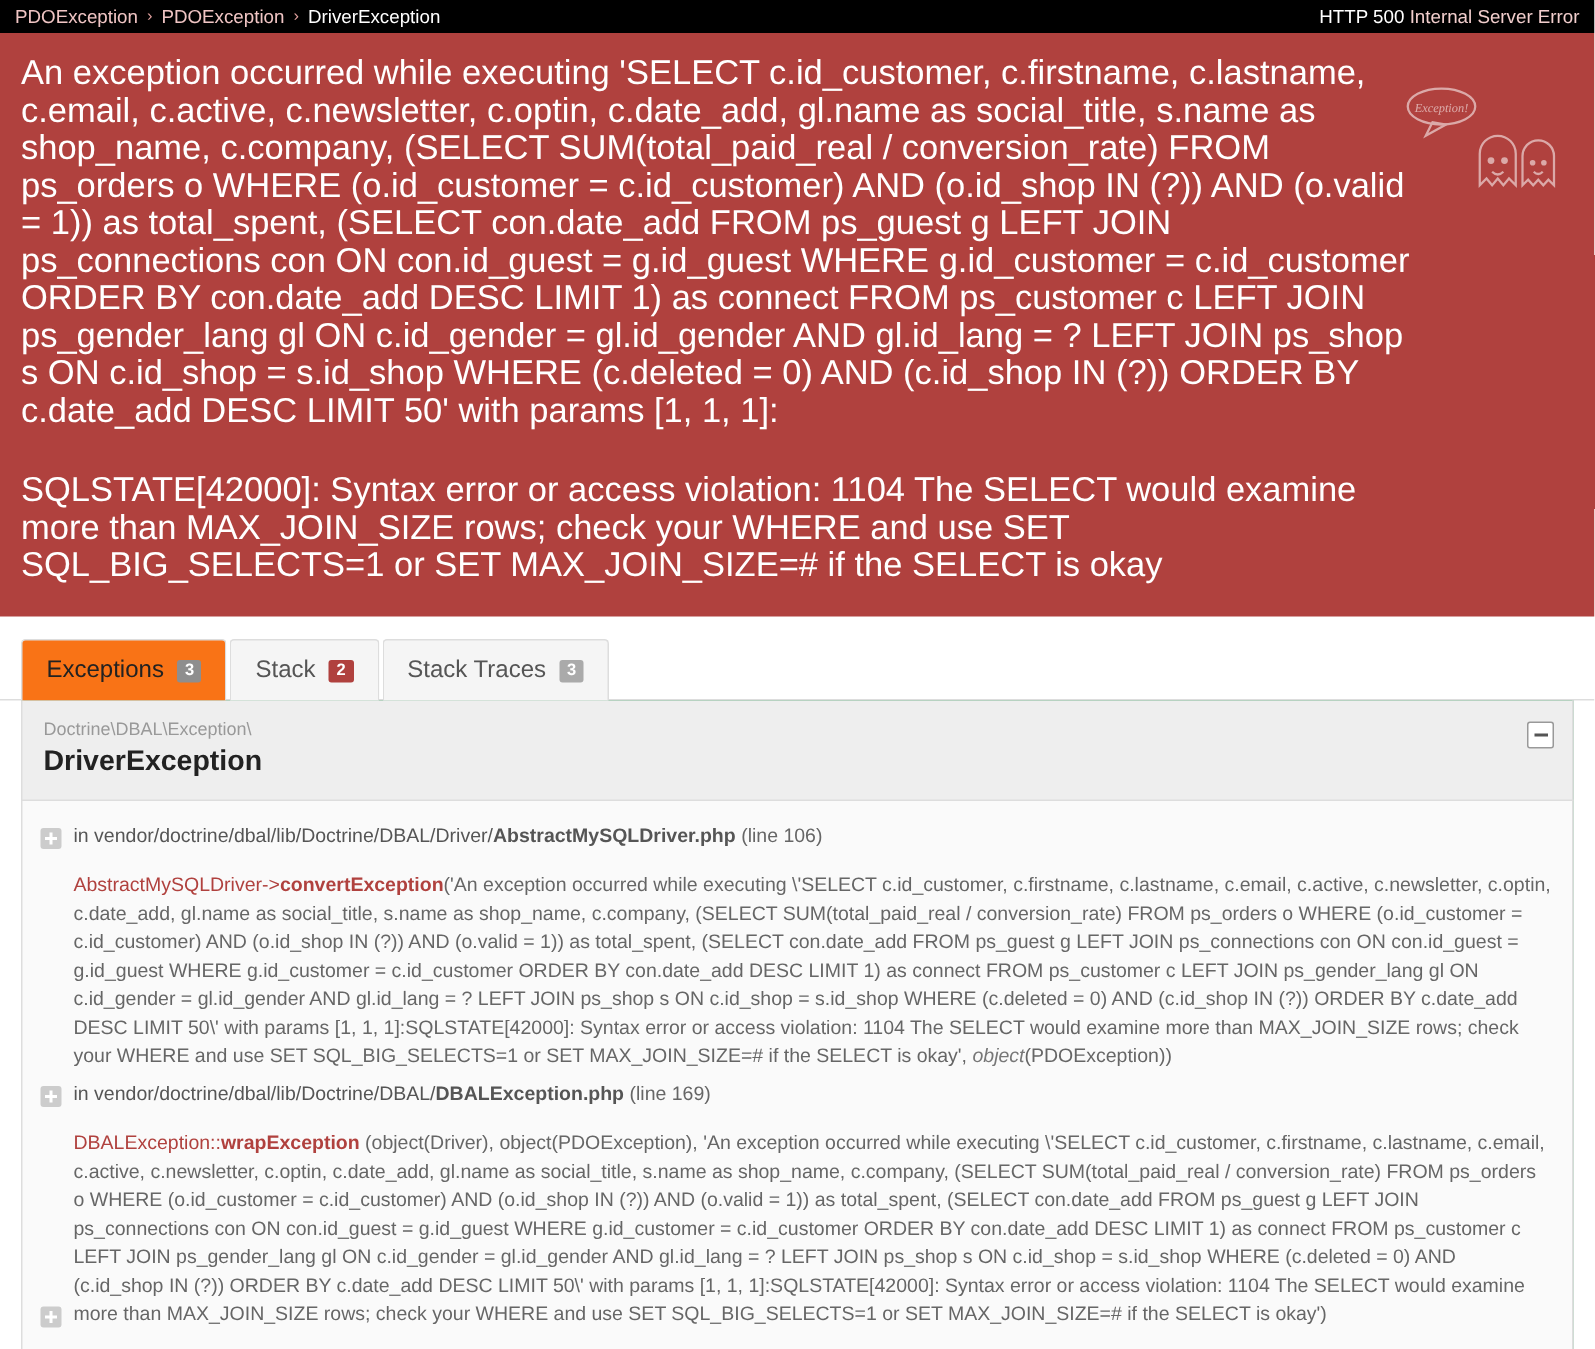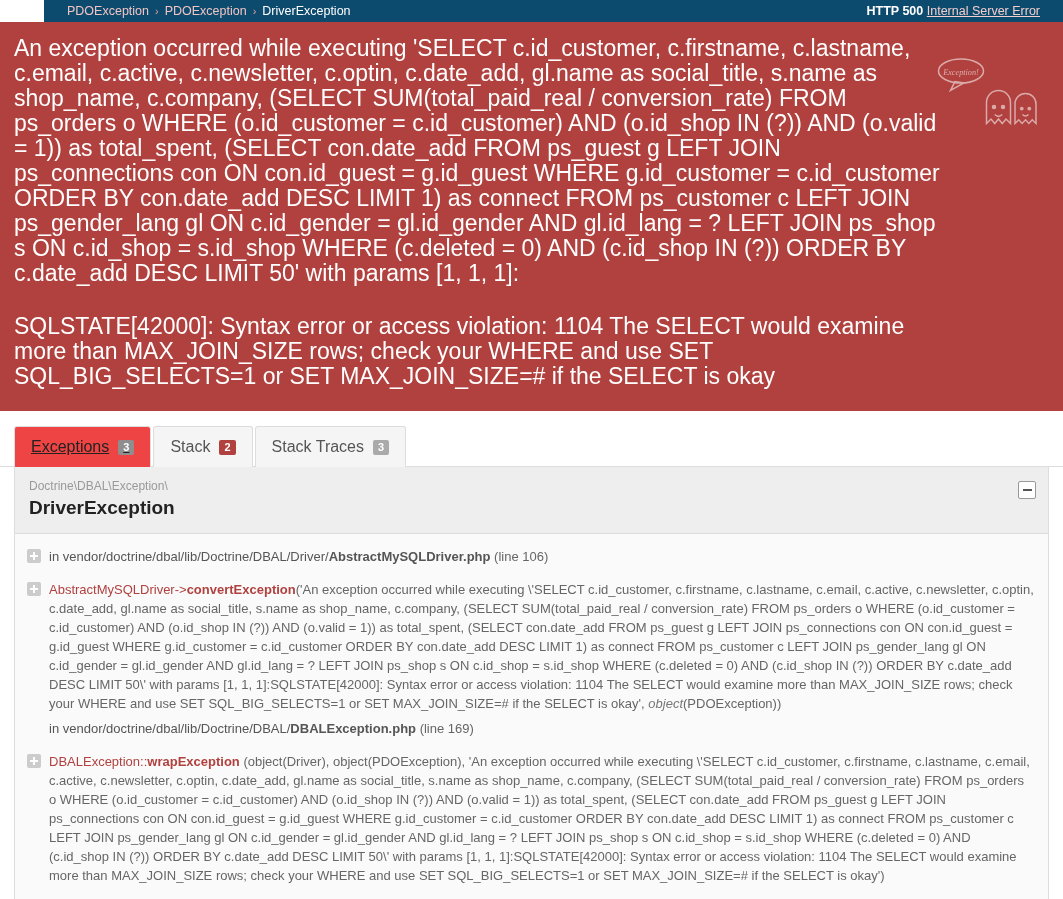--- a/index.html
+++ b/index.html
@@ -6,37 +6,36 @@
   html, body {
     margin: 0; padding: 0;
     width: 1063px;
     background: #ffffff;
     font-family: "Liberation Sans", sans-serif;
   }
   body { overflow-x: hidden; }
 
   
   .topbar {
-    background: #0c4a6e;
+    background: #000000;
     color: #ffffff;
     height: 22px;
     display: flex;
     align-items: center;
     justify-content: space-between;
-    padding: 0 23px;
+    padding: 0 10px;
     font-size: 12.5px;
-    margin-left: 44px;
   }
   .crumbs { display: flex; align-items: center; gap: 6px; }
   .crumb { color: #f0c5c4; white-space: nowrap; }
   .crumb.last { color: #ffffff; }
   .crumb-sep { color: #e0a09e; font-size: 11px; }
   .status { white-space: nowrap; }
-  .status .code { font-weight: bold; color: #ffffff; }
-  .status .msg { color: #f2cecd; text-decoration: underline; }
+  .status .code { font-weight: normal; color: #ffffff; }
+  .status .msg { color: #f2cecd; }
 
   
   .exception-head {
     background: #b0413e;
     color: #ffffff;
     padding: 14px 18px 22px 14px;
     position: relative;
     min-height: 320px;
   }
   .exception-head p {
@@ -77,24 +76,23 @@
     color: #555555;
     background: #f5f5f5;
     border: 1px solid #dddddd;
     border-bottom: none;
     border-radius: 3px 3px 0 0;
     cursor: pointer;
     position: relative;
     top: 1px;
   }
   .tab.active {
-    background: #ef4444;
+    background: #f97316;
     color: #222222;
     font-weight: normal;
-    text-decoration: underline;
   }
   .tab .count {
     font-size: 11px;
     font-weight: bold;
     color: #ffffff;
     background: #aaaaaa;
     border-radius: 2px;
     padding: 2px 5px;
     line-height: 1;
   }
@@ -146,21 +144,21 @@
 
   
   .traces {
     border: 1px solid #dddddd;
     border-top: none;
     background: #fafafa;
     padding: 6px 0 14px 0;
   }
   .trace {
     display: flex;
-    align-items: flex-start;
+    align-items: flex-end;
     gap: 8px;
     padding: 7px 14px 7px 12px;
     font-size: 13px;
     line-height: 19px;
     color: #666666;
   }
   .plus {
     flex: 0 0 auto;
     margin-top: 2px;
     width: 14px;

